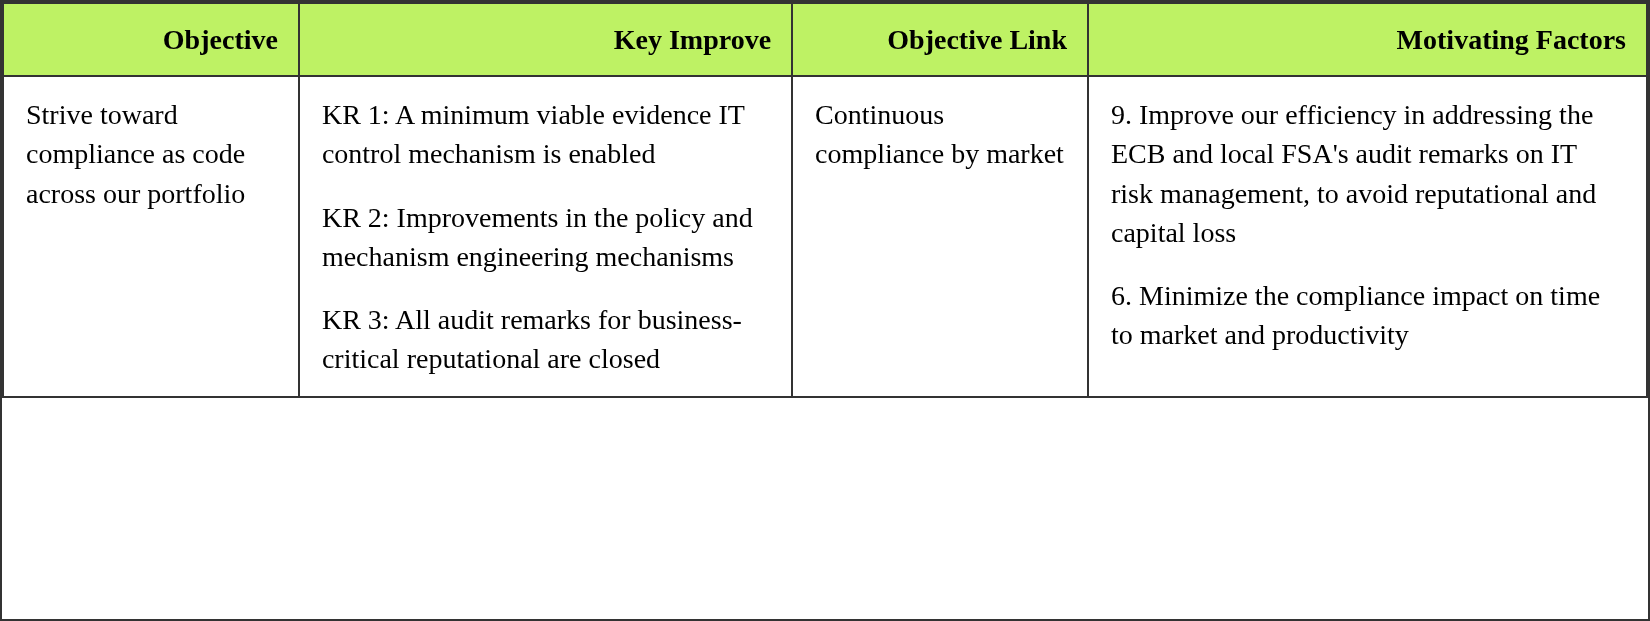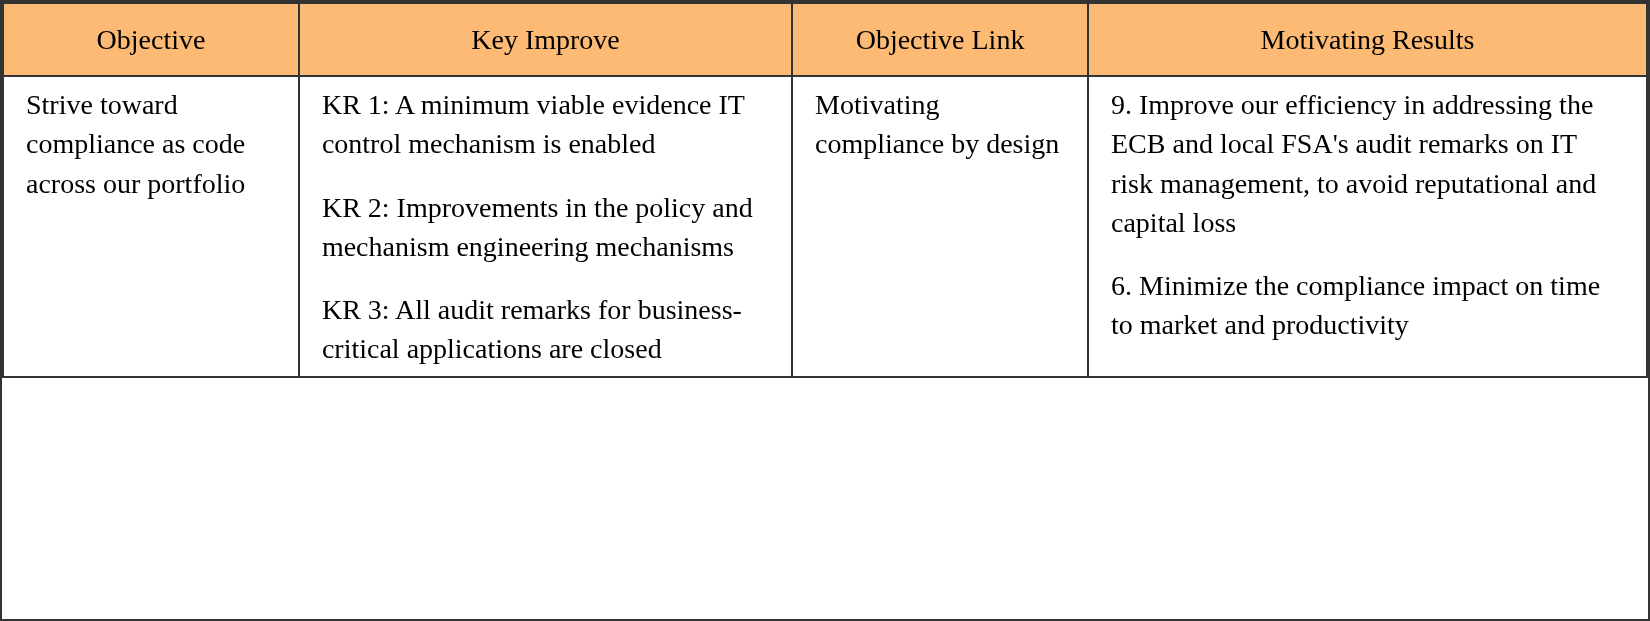--- a/index.html
+++ b/index.html
@@ -26,29 +26,29 @@
     table {
       width: 100%;
       height: 100%;
       border-collapse: collapse;
       table-layout: fixed;
     }
 
     thead th {
       border: 2px solid #333;
       padding: 16px 20px;
-      text-align: center;
-      font-weight: normal;
+      text-align: right;
+      font-weight: bold;
       vertical-align: top;
-      background: #fdba74;
+      background: #bef264;
     }
 
     tbody td {
       border: 2px solid #333;
-      padding: 8px 22px;
+      padding: 18px 22px;
       vertical-align: top;
       background: #ffffff;
     }
 
     col.col-objective  { width: 18%; }
     col.col-key-results { width: 30%; }
     col.col-strategy   { width: 18%; }
     col.col-motivating { width: 34%; }
 
     .kr-block {
@@ -67,41 +67,41 @@
       <col class="col-objective">
       <col class="col-key-results">
       <col class="col-strategy">
       <col class="col-motivating">
     </colgroup>
     <thead>
       <tr>
         <th>Objective</th>
         <th>Key Improve</th>
         <th>Objective Link</th>
-        <th>Motivating Results</th>
+        <th>Motivating Factors</th>
       </tr>
     </thead>
     <tbody>
       <tr>
         <td>
           <span>Strive toward compliance as code across our portfolio</span>
         </td>
         <td>
           <div class="kr-block">
             <span>KR 1: A minimum viable evidence IT control mechanism is enabled</span>
           </div>
           <div class="kr-block">
             <span>KR 2: Improvements in the policy and mechanism engineering mechanisms</span>
           </div>
           <div class="kr-block">
-            <span>KR 3: All audit remarks for business-critical applications are closed</span>
+            <span>KR 3: All audit remarks for business-critical reputational are closed</span>
           </div>
         </td>
         <td>
-          <span>Motivating compliance by design</span>
+          <span>Continuous compliance by market</span>
         </td>
         <td>
           <div class="kr-block">
             <span>9. Improve our efficiency in addressing the ECB and local FSA's audit remarks on IT risk management, to avoid reputational and capital loss</span>
           </div>
           <div class="kr-block">
             <span>6. Minimize the compliance impact on time to market and productivity</span>
           </div>
         </td>
       </tr>

